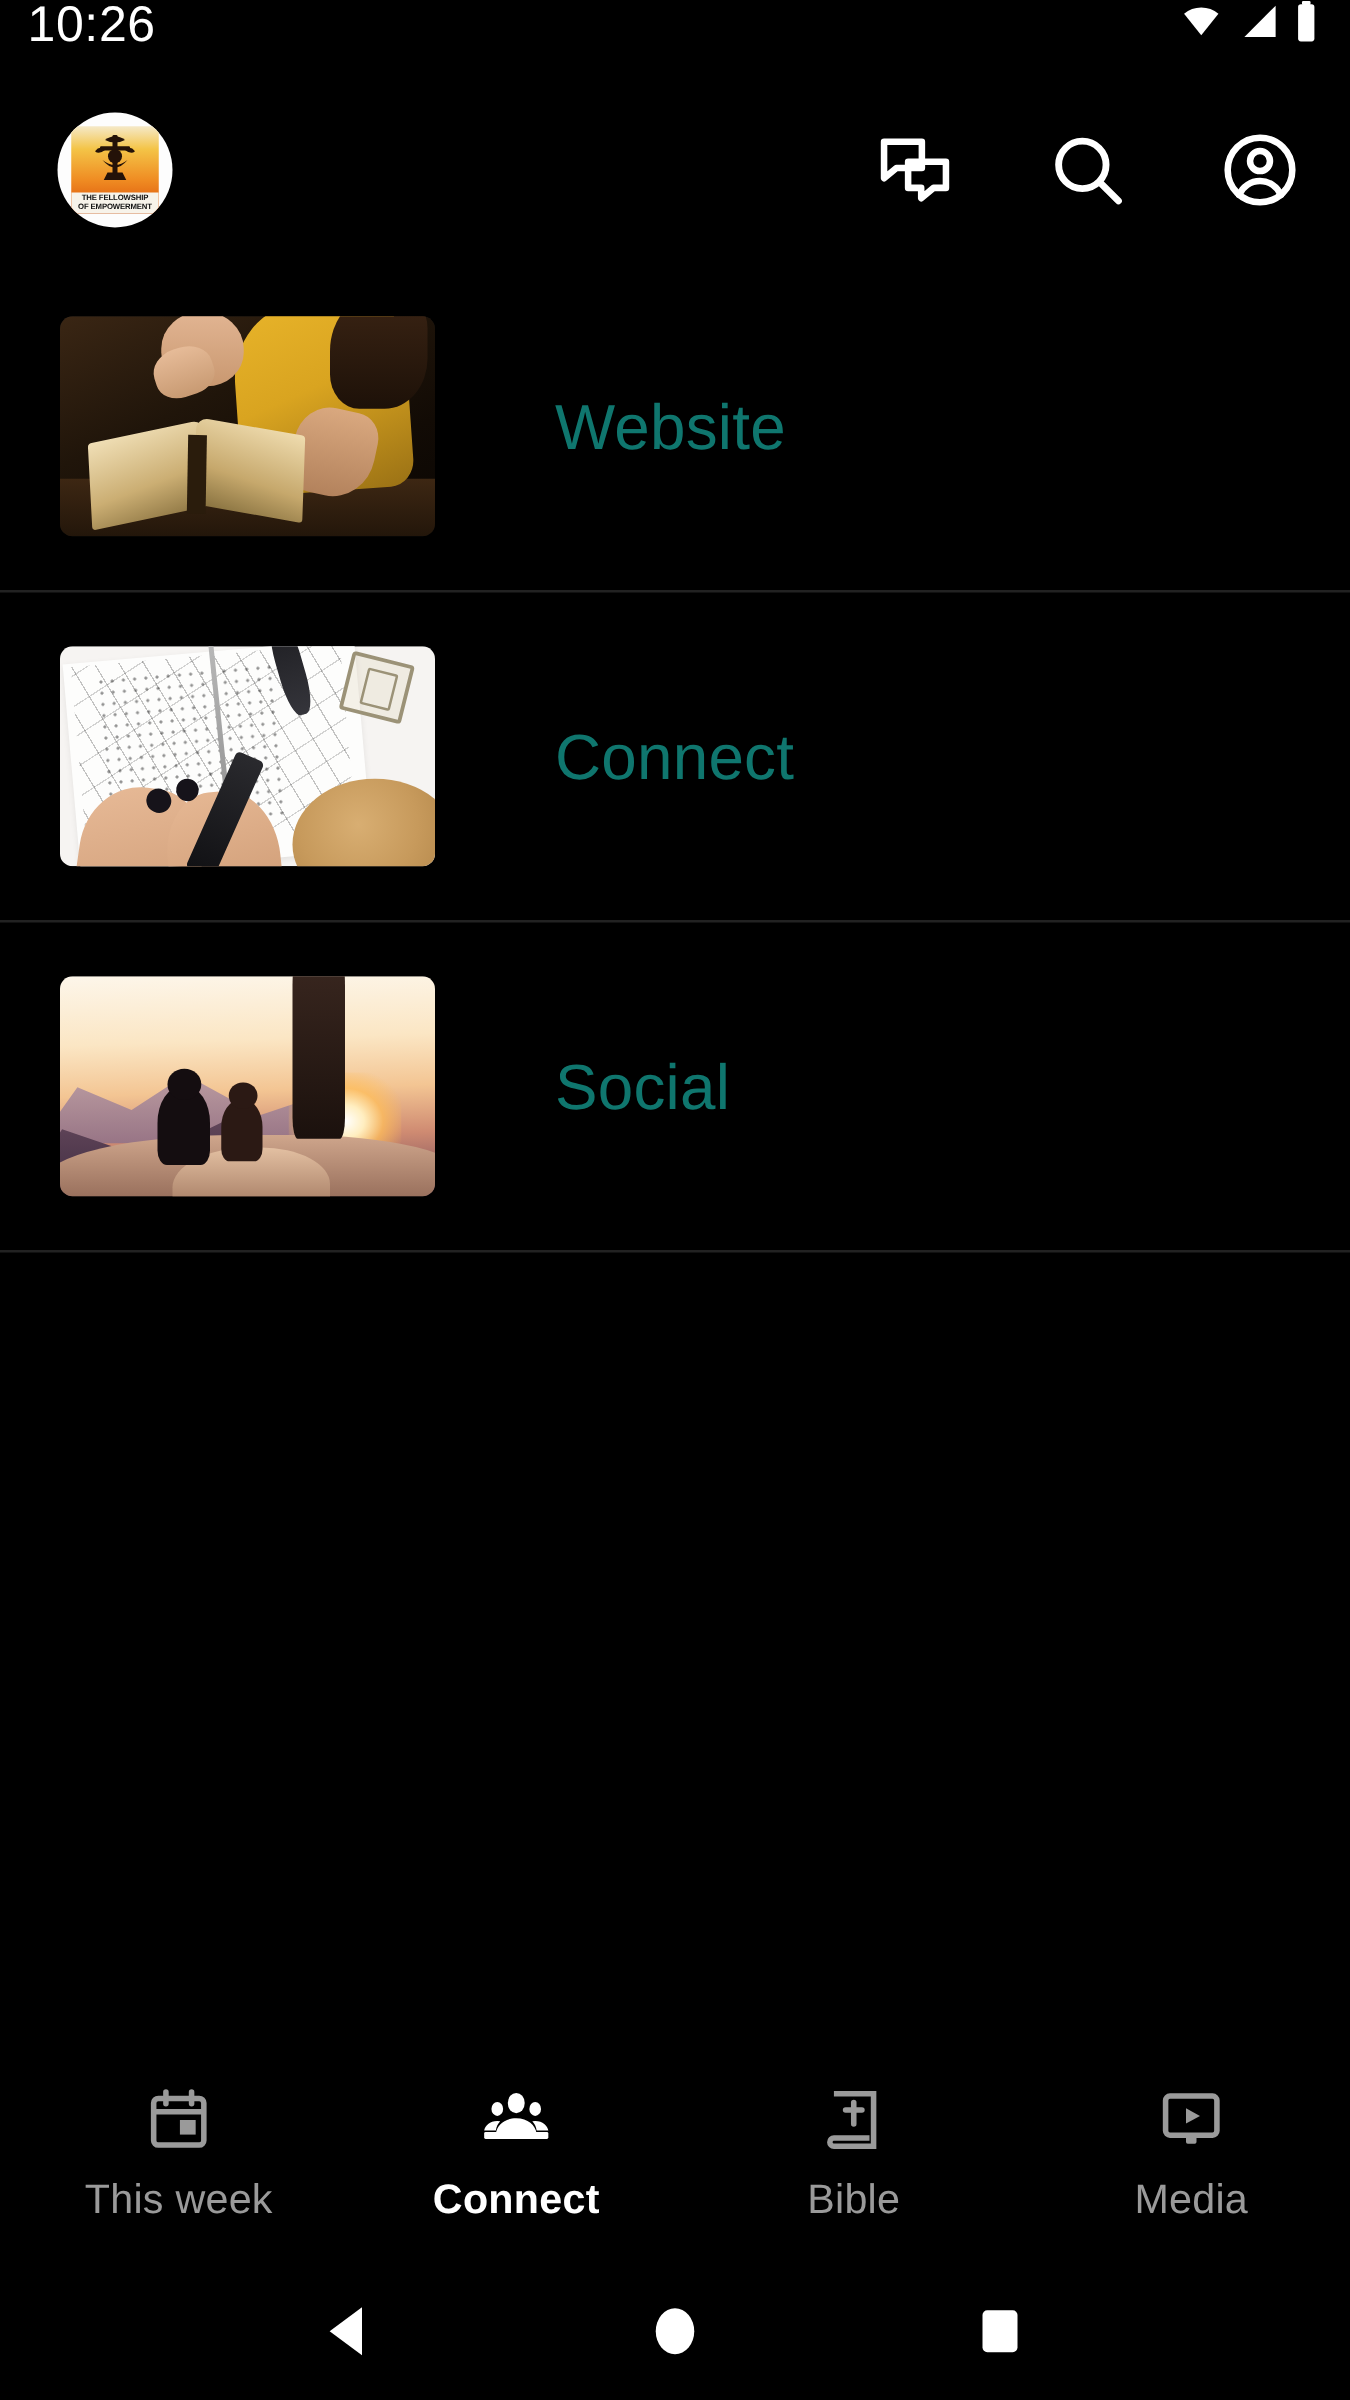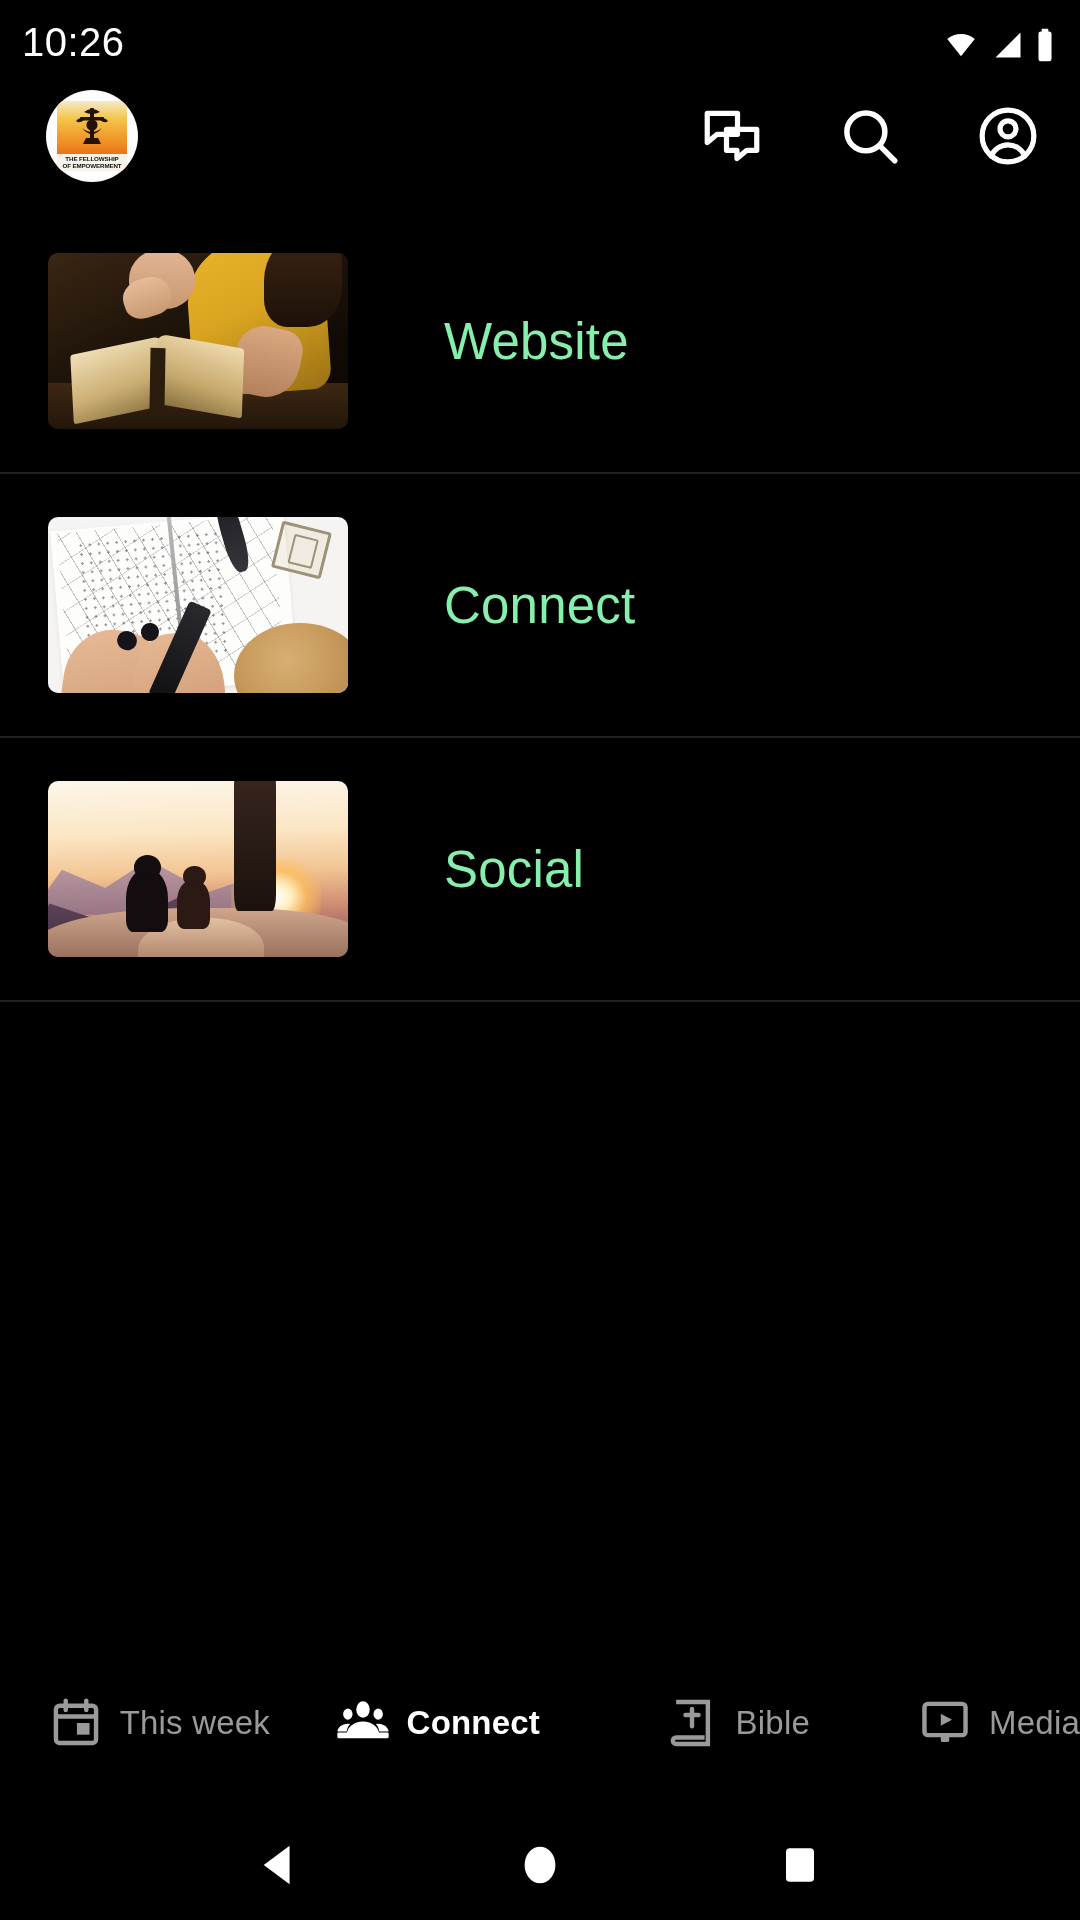--- a/index.html
+++ b/index.html
@@ -7,21 +7,21 @@
     width:1080px; height:1920px;
     background:#000;
     font-family:"Liberation Sans", sans-serif;
     overflow:hidden;
   }
   .screen { position:relative; width:1080px; height:1920px; background:#000; }
 
   
   .status-bar {
     position:absolute; top:0; left:0; width:1080px; height:62px;
-    display:flex; align-items:flex-end; justify-content:space-between;
+    display:flex; align-items:flex-start; justify-content:space-between;
     padding:0 26px 0 22px;
   }
   .status-time {
     color:#fff; font-size:40px; font-weight:400; letter-spacing:0.5px;
     line-height:1;
   }
   .status-icons { display:flex; align-items:center; gap:11px; }
   .status-icons svg { display:block; }
 
   
@@ -66,21 +66,21 @@
     border-bottom:2px solid #222222;
     cursor:pointer;
   }
   .thumb {
     width:300px; height:176px; margin-left:48px;
     border-radius:10px; overflow:hidden; flex-shrink:0;
     position:relative; background:#111;
   }
   .thumb .scene { position:absolute; inset:0; }
   .item-label {
-    margin-left:96px; color:#86efac;
+    margin-left:96px; color:#0f766e;
     font-size:51px; font-weight:400; letter-spacing:0.2px;
   }
 
   
   .t1-bg { position:absolute; inset:0;
     background:linear-gradient(155deg,#3a2614 0%,#20150a 38%,#120b05 70%,#0a0603 100%); }
   .t1-shirt { position:absolute; left:47%; top:-6%; width:46%; height:86%;
     background:linear-gradient(160deg,#e8b42a 0%,#d9a420 45%,#9a7115 100%);
     border-radius:40% 26% 14% 30%; transform:rotate(-4deg); }
   .t1-skin-a { position:absolute; left:27%; top:-2%; width:22%; height:34%;
@@ -169,22 +169,22 @@
     background:#2b1914; border-radius:50%; }
   .t3-p3 { position:absolute; left:62%; top:-20%; width:14%; height:94%;
     background:linear-gradient(180deg,#3e2a22,#1b110d); border-radius:26% 26% 10% 10%; }
 
   
   .bottom-nav {
     position:absolute; left:0; bottom:110px; width:1080px; height:175px;
     display:flex; align-items:center;
   }
   .nav-item {
-    flex:1; height:175px; display:flex; flex-direction:row;
-    align-items:center; justify-content:flex-end; gap:16px; cursor:pointer;padding-left:16px;
+    flex:1; height:175px; display:flex; flex-direction:column;
+    align-items:center; justify-content:center; gap:16px; cursor:pointer;padding-left:16px;
   }
   .nav-icon { width:56px; height:56px; display:flex; align-items:center; justify-content:center; }
   .nav-icon svg { display:block; }
   .nav-label { font-size:33px; letter-spacing:0.2px; }
   .nav-item.inactive .nav-label { color:#9a9a9a; font-weight:400; }
   .nav-item.active   .nav-label { color:#ffffff; font-weight:700; }
 
   
   .system-nav {
     position:absolute; left:0; bottom:0; width:1080px; height:110px;

